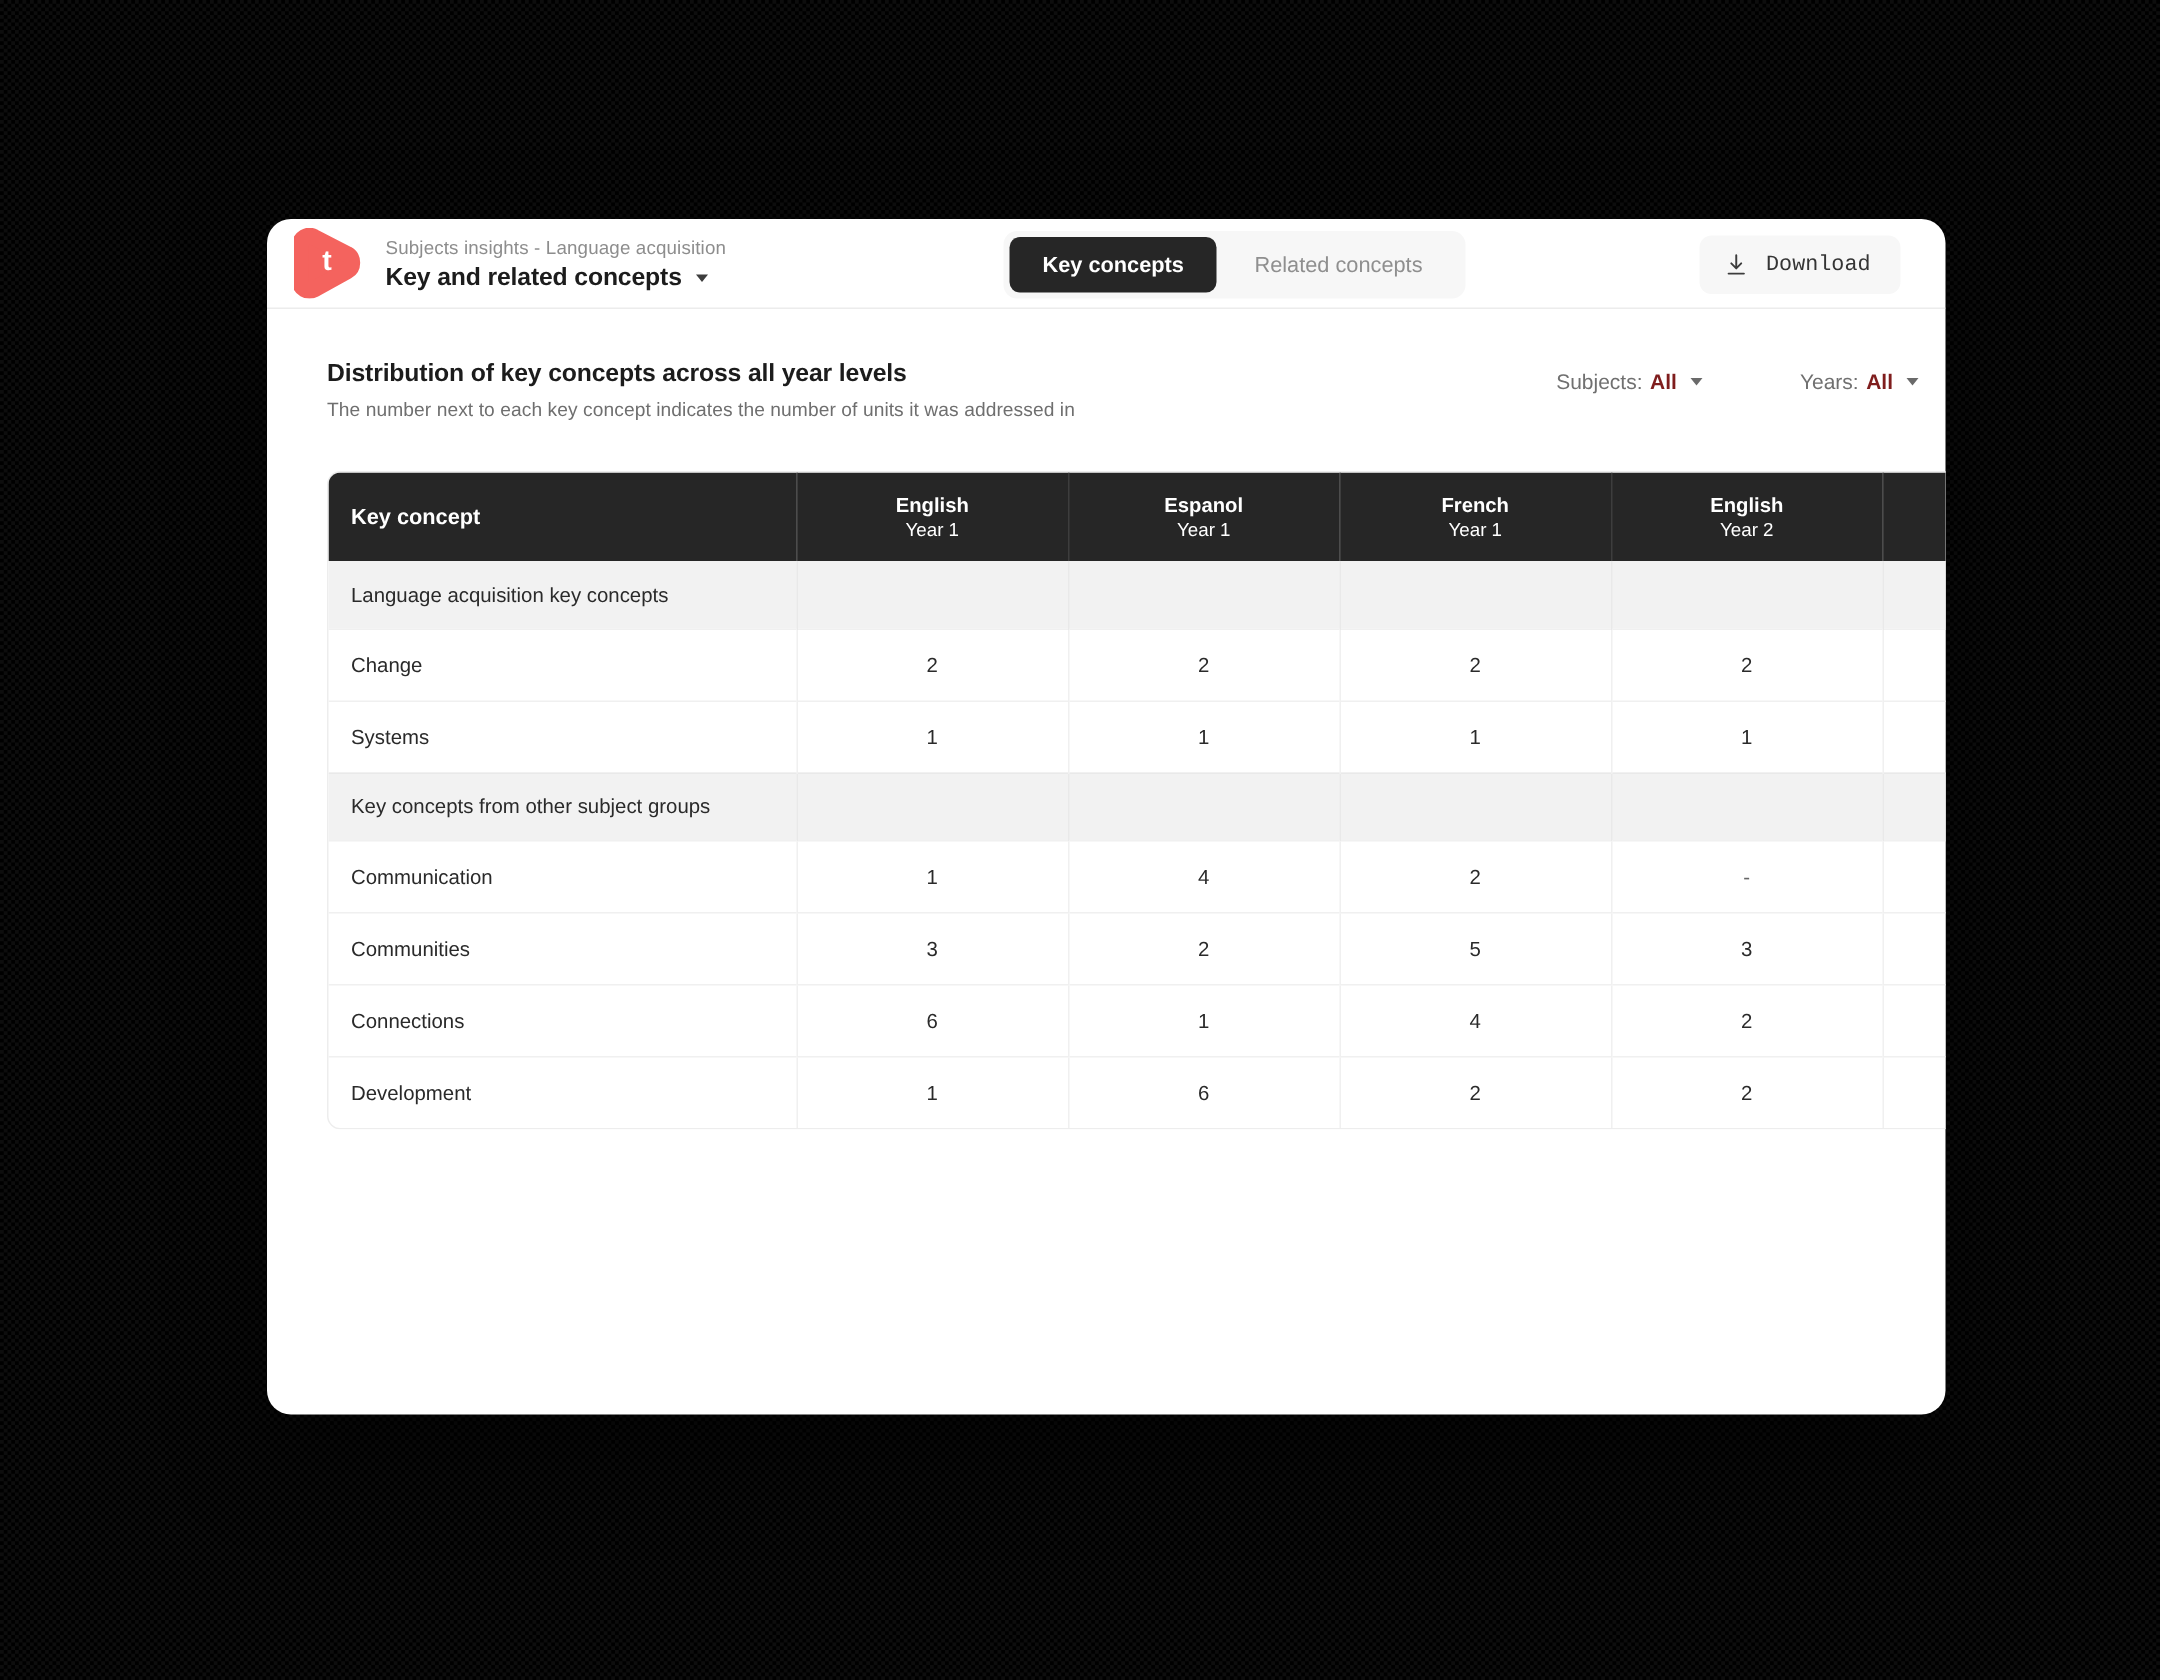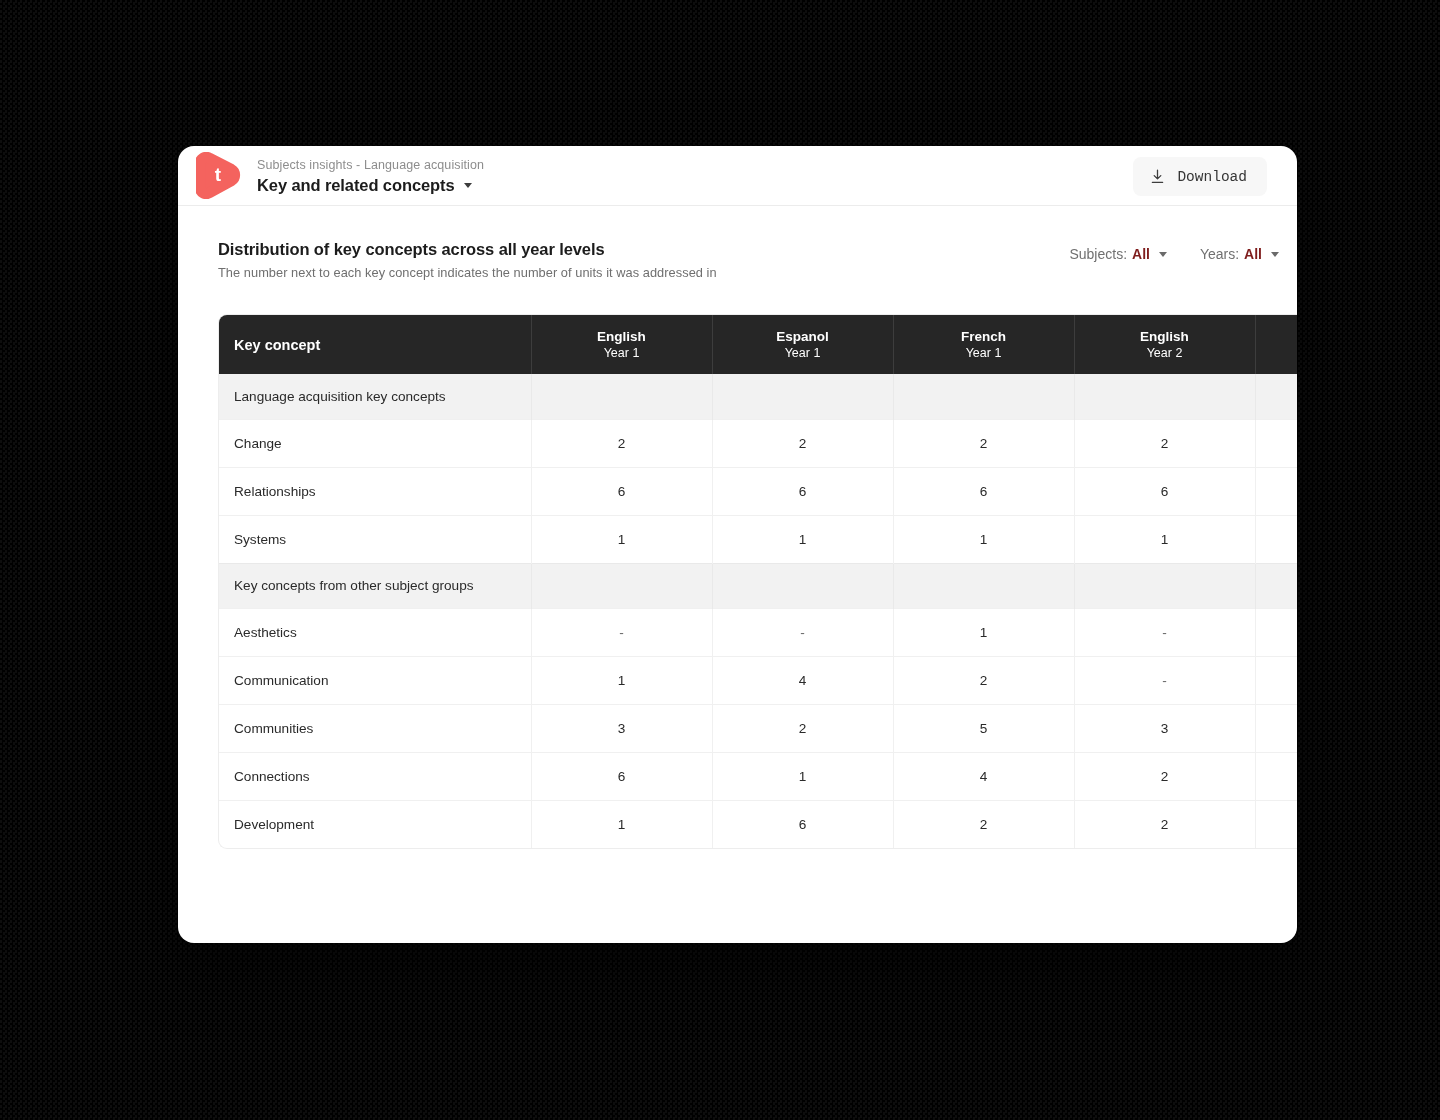--- a/index.html
+++ b/index.html
@@ -203,20 +203,21 @@
   }
   .filter {
     display: flex;
     align-items: center;
     gap: 9px;
     cursor: pointer;
   }
   .filter .f-label {
     font-size: 14px;
     color: #707070;
+    margin-left: 32px;
   }
   .filter .f-value {
     font-size: 14px;
     color: #7f1d1d;
     font-weight: 700;
     margin-left: -4px;
   }
   .caret-filter {
     width: 0; height: 0;
     border-left: 4.5px solid transparent;
@@ -314,20 +315,24 @@
 
       <div class="brand-text">
         <div class="breadcrumb">Subjects insights - Language acquisition</div>
         <div class="page-title-row">
           <span class="page-title">Key and related concepts</span>
           <span class="caret-small"></span>
         </div>
       </div>
     </div>
 
+    <div id="tab-switcher">
+      <button class="tab active">Key concepts</button>
+      <button class="tab inactive">Related concepts</button>
+    </div>
 
     <button id="download-button">
       <svg width="17" height="17" viewBox="0 0 17 17">
         <path d="M8.5 2.2v8.4M5.2 7.6l3.3 3.3 3.3-3.3M3.4 14.4h10.2" fill="none" stroke="#3d3d3d" stroke-width="1.3" stroke-linecap="round" stroke-linejoin="round"></path>
       </svg>
       <span class="label">Download</span>
     </button>
   </div>
 
   <div id="content">
@@ -395,49 +400,33 @@
             </tr>
             <tr>
               <td class="name-col">Change</td>
               <td class="val-col">2</td>
               <td class="val-col">2</td>
               <td class="val-col">2</td>
               <td class="val-col">2</td>
               <td class="val-col"></td>
             </tr>
             <tr>
-              <td class="name-col">Relationships</td>
-              <td class="val-col">6</td>
-              <td class="val-col">6</td>
-              <td class="val-col">6</td>
-              <td class="val-col">6</td>
-              <td class="val-col"></td>
-            </tr>
-            <tr>
               <td class="name-col">Systems</td>
               <td class="val-col">1</td>
               <td class="val-col">1</td>
               <td class="val-col">1</td>
               <td class="val-col">1</td>
               <td class="val-col"></td>
             </tr>
             <tr class="section-row">
               <td class="name-col">Key concepts from other subject groups</td>
               <td class="val-col"></td>
               <td class="val-col"></td>
               <td class="val-col"></td>
               <td class="val-col"></td>
-              <td class="val-col"></td>
-            </tr>
-            <tr>
-              <td class="name-col">Aesthetics</td>
-              <td class="val-col"><span class="dash">-</span></td>
-              <td class="val-col"><span class="dash">-</span></td>
-              <td class="val-col">1</td>
-              <td class="val-col"><span class="dash">-</span></td>
               <td class="val-col"></td>
             </tr>
             <tr>
               <td class="name-col">Communication</td>
               <td class="val-col">1</td>
               <td class="val-col">4</td>
               <td class="val-col">2</td>
               <td class="val-col"><span class="dash">-</span></td>
               <td class="val-col"></td>
             </tr>

